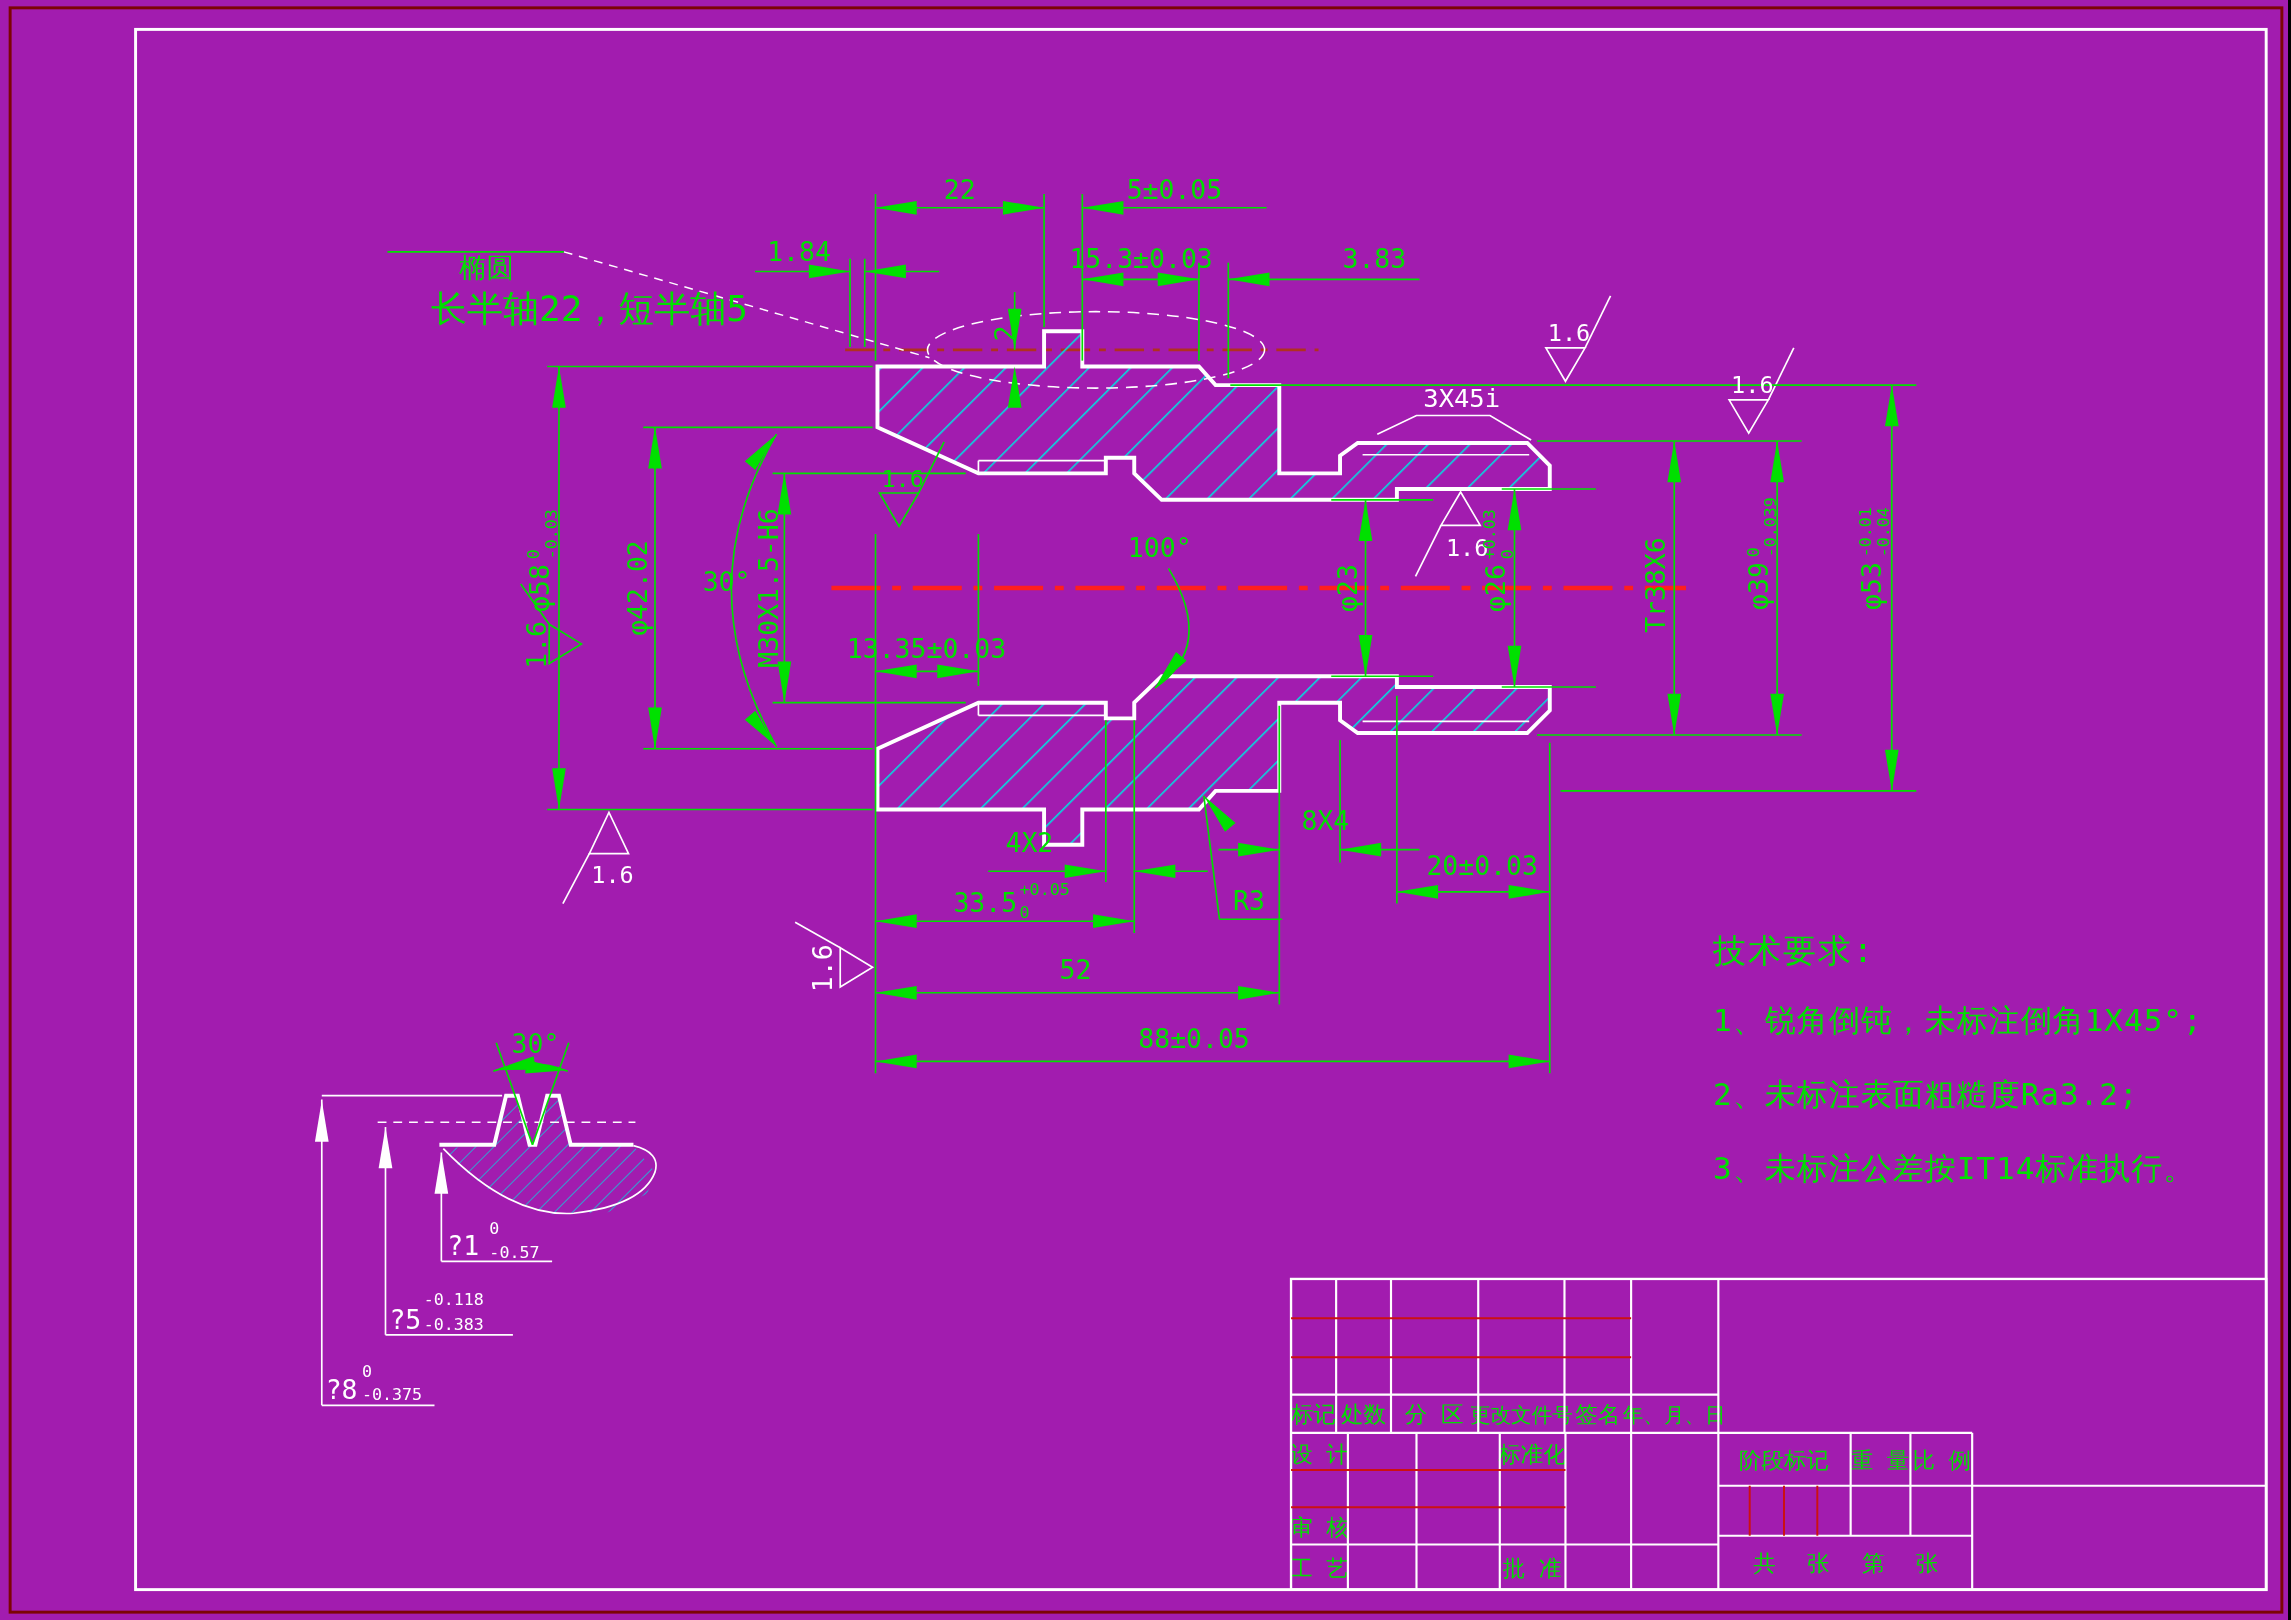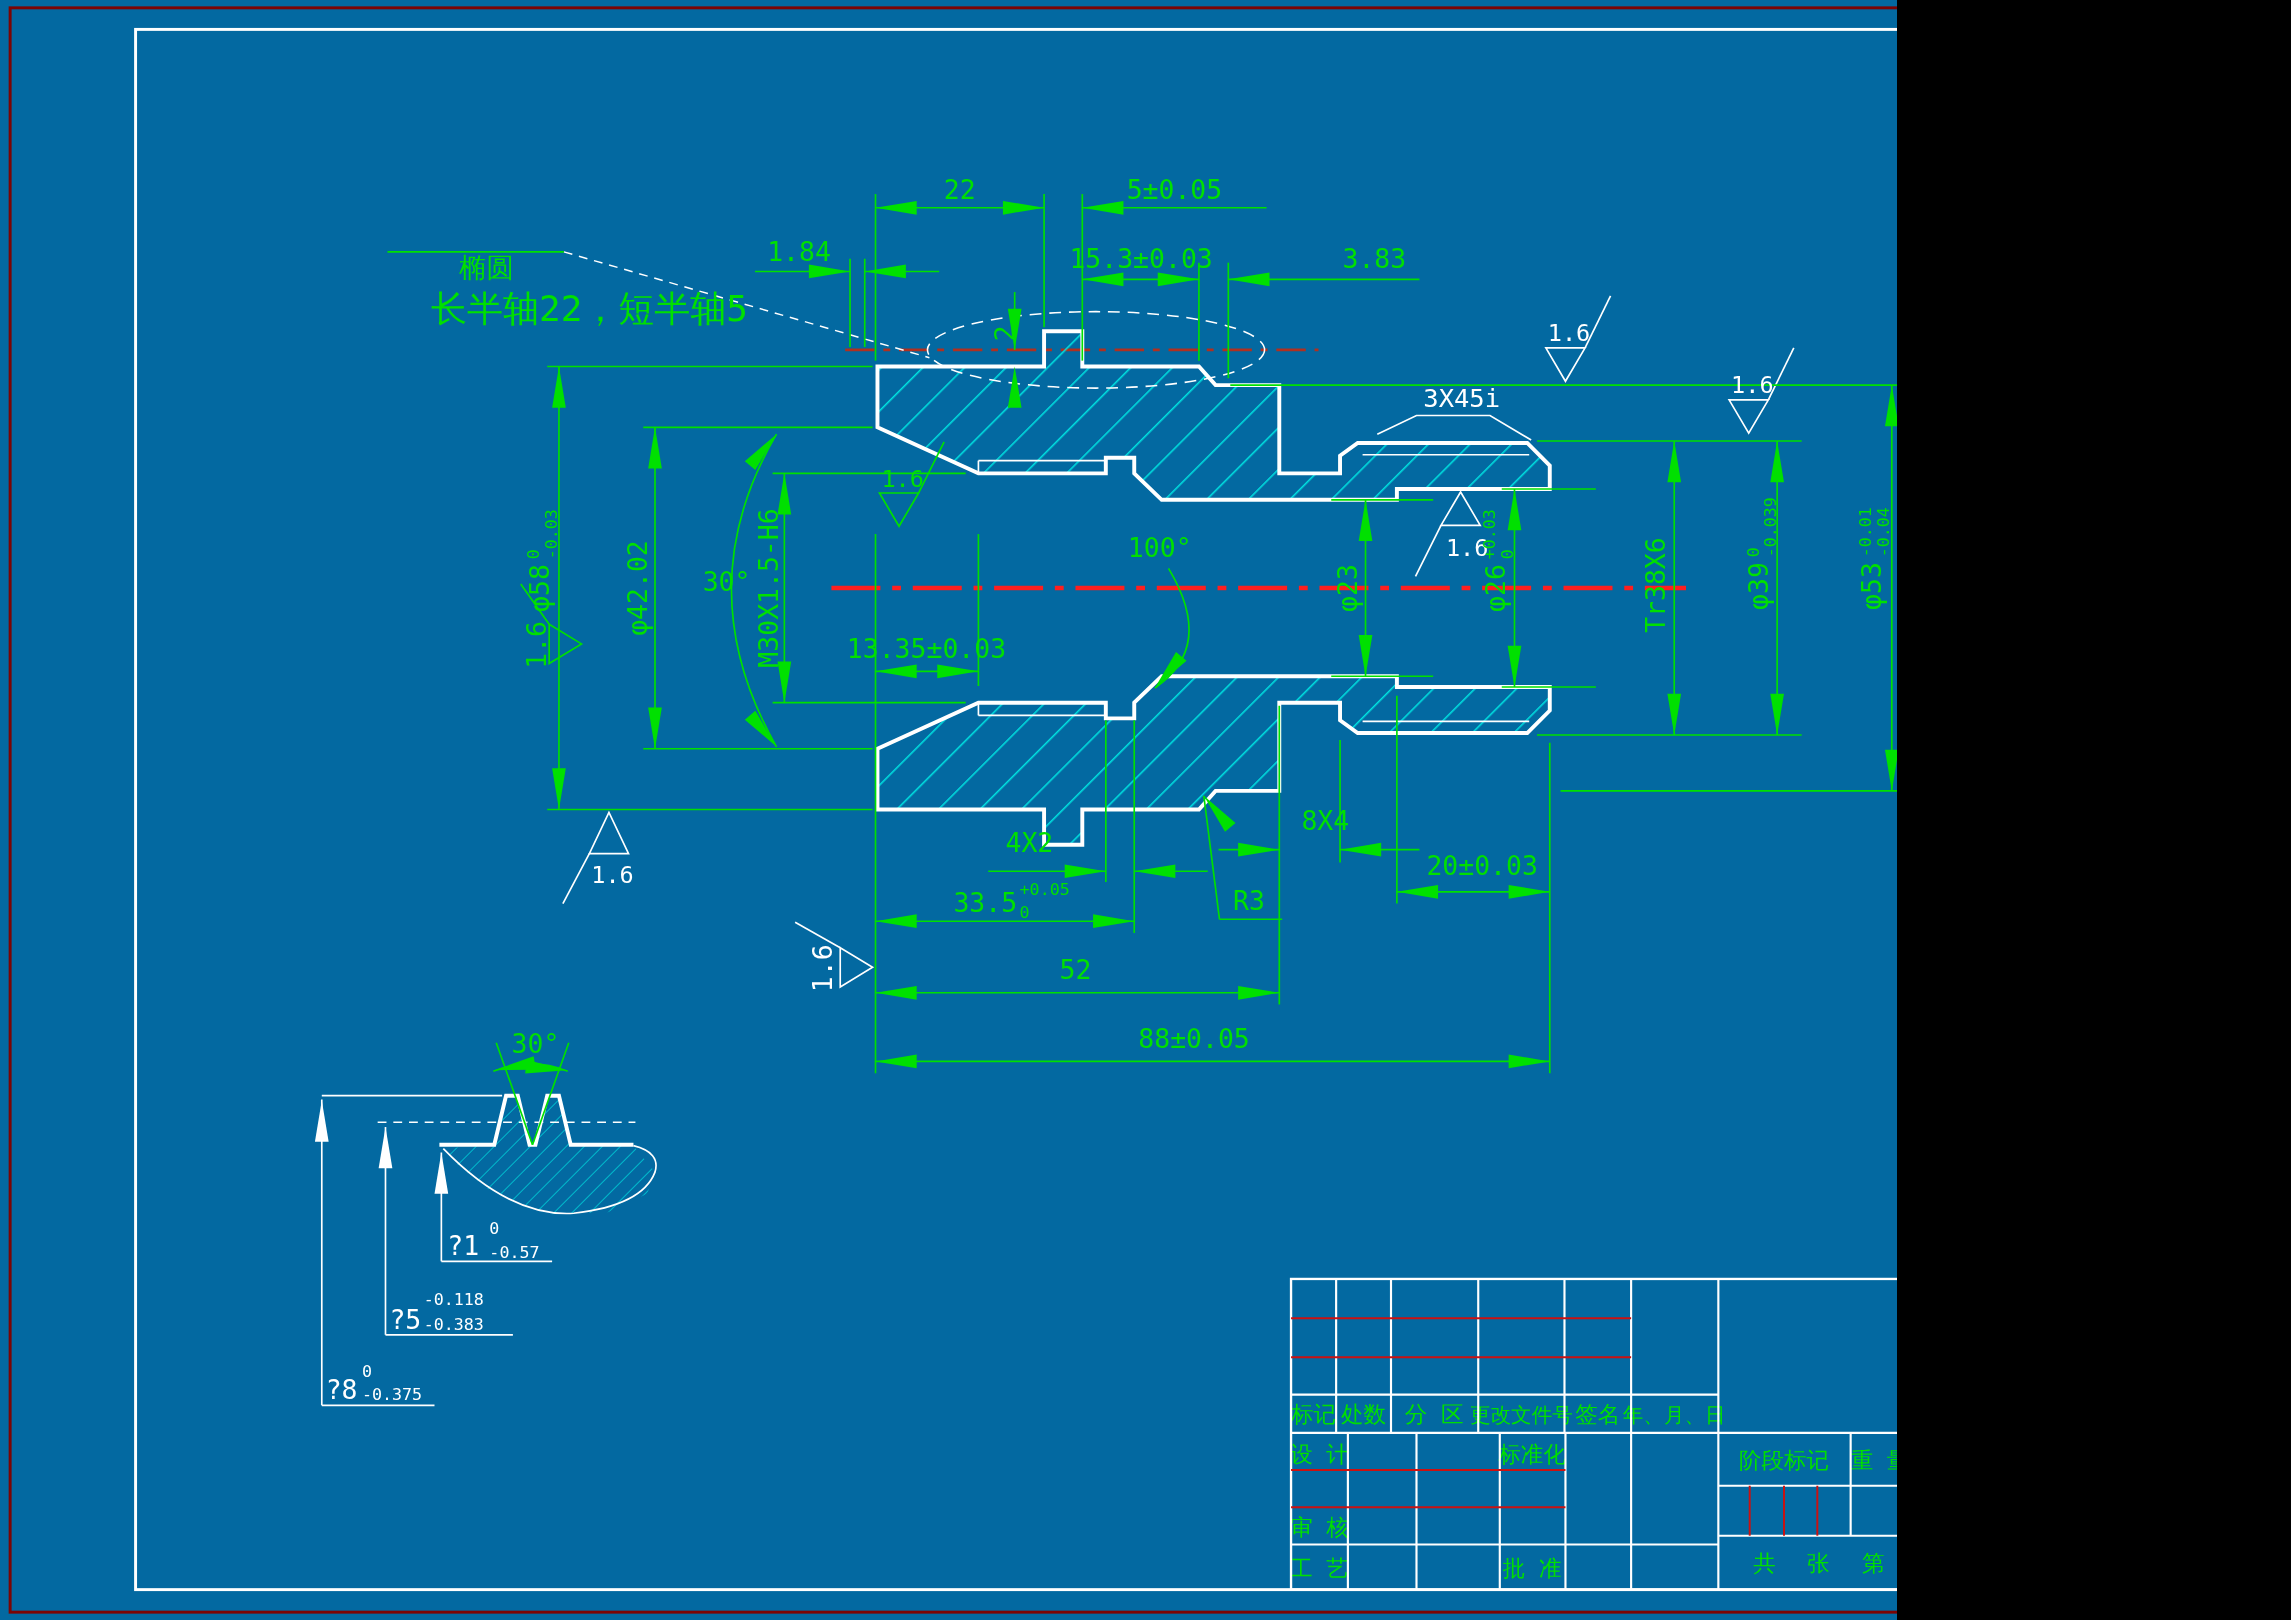--- a/index.html
+++ b/index.html
@@ -1,16 +1,16 @@
 <!DOCTYPE html>
 <html style="--g: #00e000;"><head>
 <meta charset="utf-8">
 <style>
   html,body{margin:0;padding:0;background:#000;}
-  .stage{position:relative;width:1897px;height:1620px;background:#0369a1;overflow:hidden;
+  .stage{position:relative;width:2288px;height:1620px;background:#a21caf;overflow:hidden;
          font-family:"DejaVu Sans Mono","DejaVu Sans",monospace;}
   svg text{font-family:"DejaVu Sans Mono","DejaVu Sans",monospace;}
   .tech-notes{position:absolute;left:1713px;top:929px;color:var(--g,#00e000);}
   .tn-title{font-size:33px;margin-bottom:25.5px;letter-spacing:2px;}
   .tn-item{font-size:31px;margin-bottom:32px;letter-spacing:1px;white-space:nowrap;}
   .ell-1{position:absolute;left:459px;top:210px;font-size:27.4px;color:var(--g,#00e000);margin-top:40px;}
   .ell-2{position:absolute;left:431px;top:285px;font-size:36px;color:var(--g,#00e000);white-space:nowrap;}
 </style>
 </head>
 <body>
@@ -304,16 +304,22 @@
         <line x1="1317" y1="1576" x2="1753" y2="1576" stroke="#ffffff" stroke-width="2.2"></line>
         <line x1="1317" y1="1345" x2="1664" y2="1345" stroke="#cc1111" stroke-width="2"></line>
         <line x1="1317" y1="1385" x2="1664" y2="1385" stroke="#cc1111" stroke-width="2"></line>
         <line x1="1317" y1="1500" x2="1597" y2="1500" stroke="#cc1111" stroke-width="2"></line>
         <line x1="1317" y1="1538" x2="1597" y2="1538" stroke="#cc1111" stroke-width="2"></line>
         <line x1="1785" y1="1516" x2="1785" y2="1567" stroke="#cc1111" stroke-width="2"></line>
         <line x1="1820" y1="1516" x2="1820" y2="1567" stroke="#cc1111" stroke-width="2"></line>
         <line x1="1854" y1="1516" x2="1854" y2="1567" stroke="#cc1111" stroke-width="2"></line>
       </g>
     </svg>
+  <div class="tech-notes">
+    <div class="tn-title">技术要求:</div>
+    <div class="tn-item">1、锐角倒钝，未标注倒角1X45°;</div>
+    <div class="tn-item">2、未标注表面粗糙度Ra3.2;</div>
+    <div class="tn-item">3、未标注公差按IT14标准执行。</div>
+  </div>
   <div class="ell-1">椭圆</div>
   <div class="ell-2">长半轴22，短半轴5</div>
 </div>
 
 
 </body></html>

